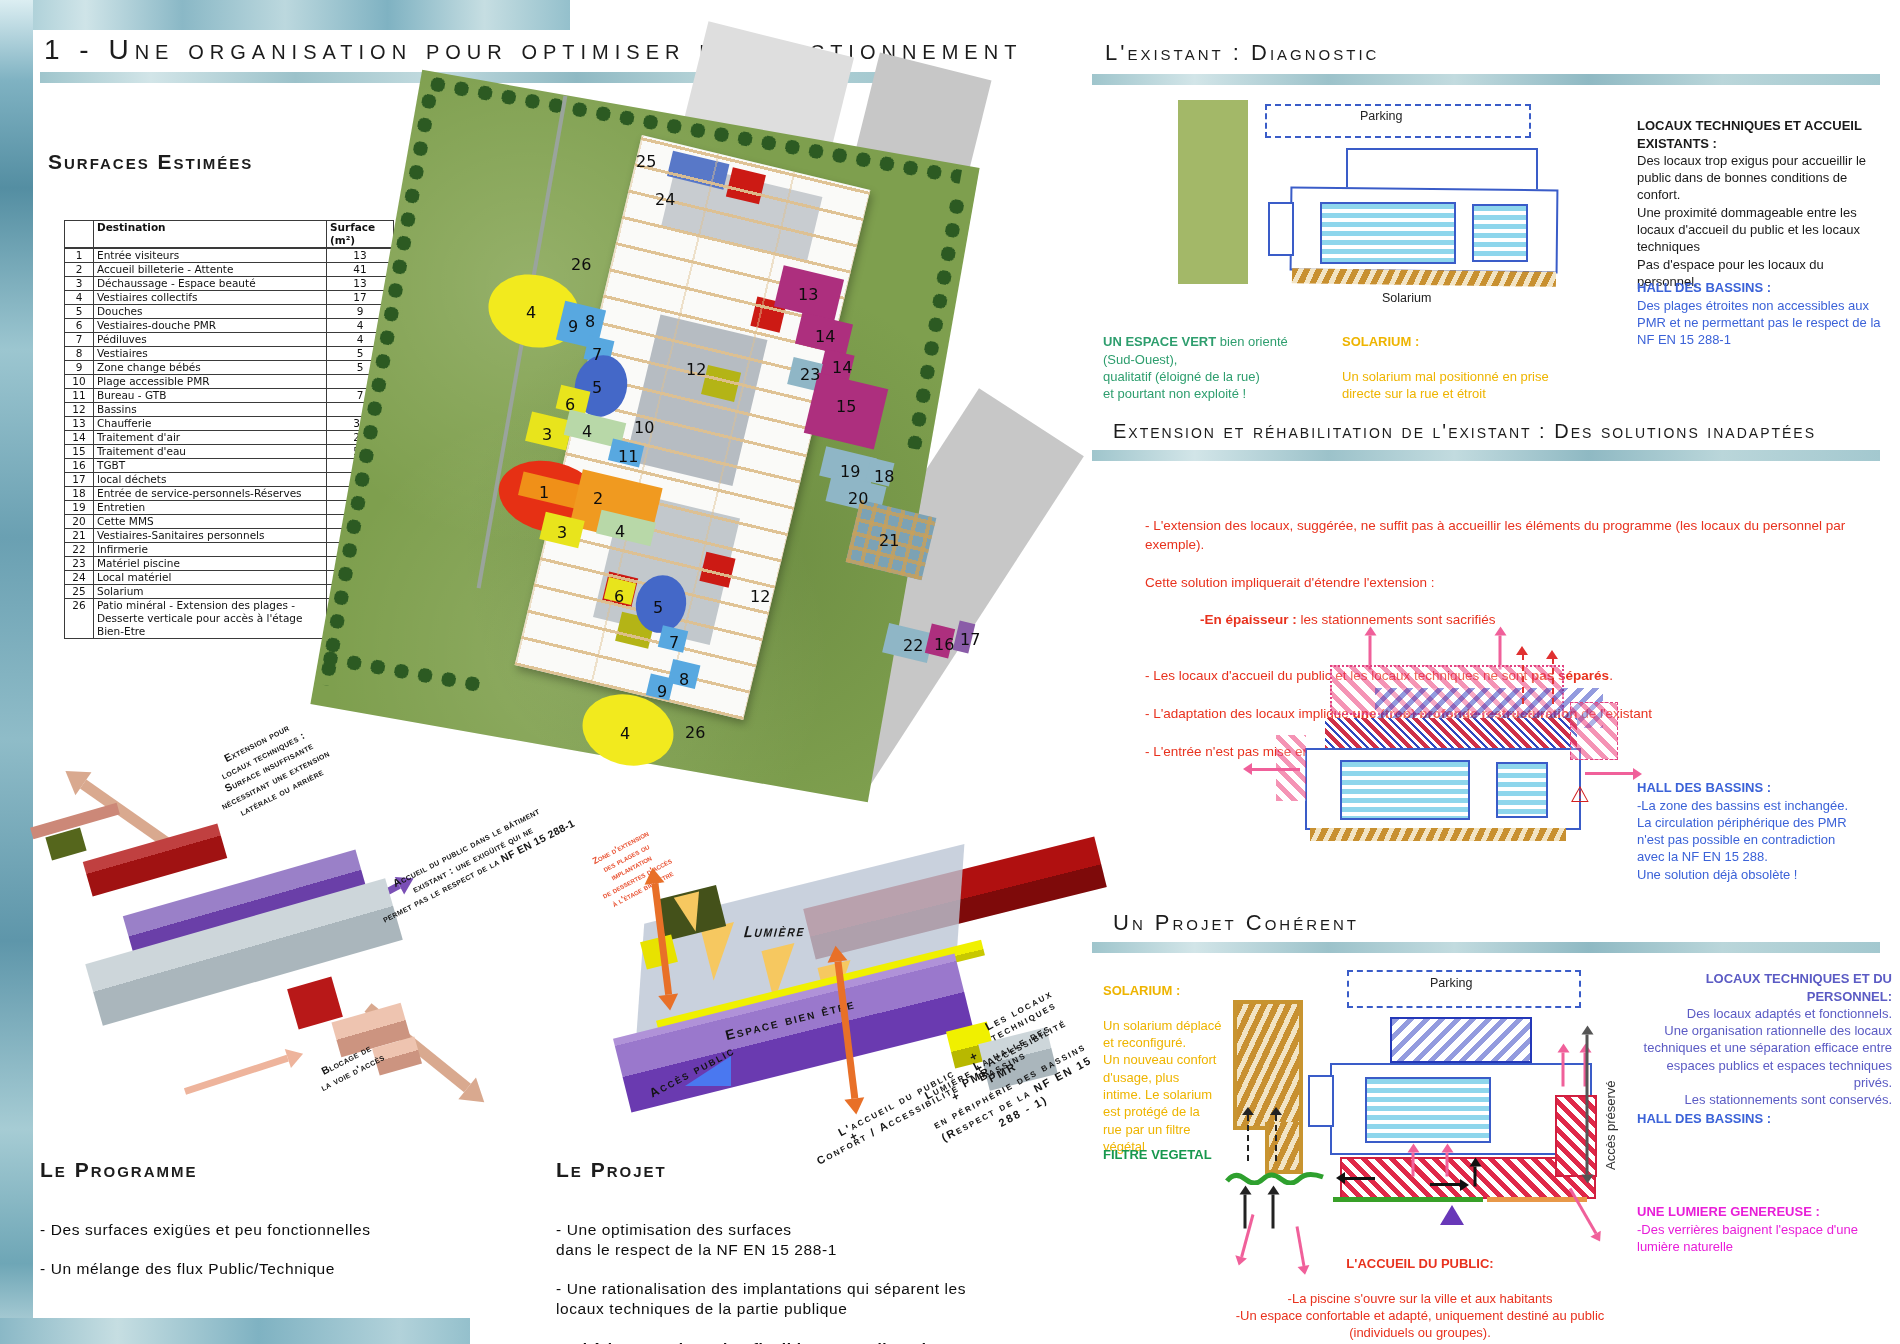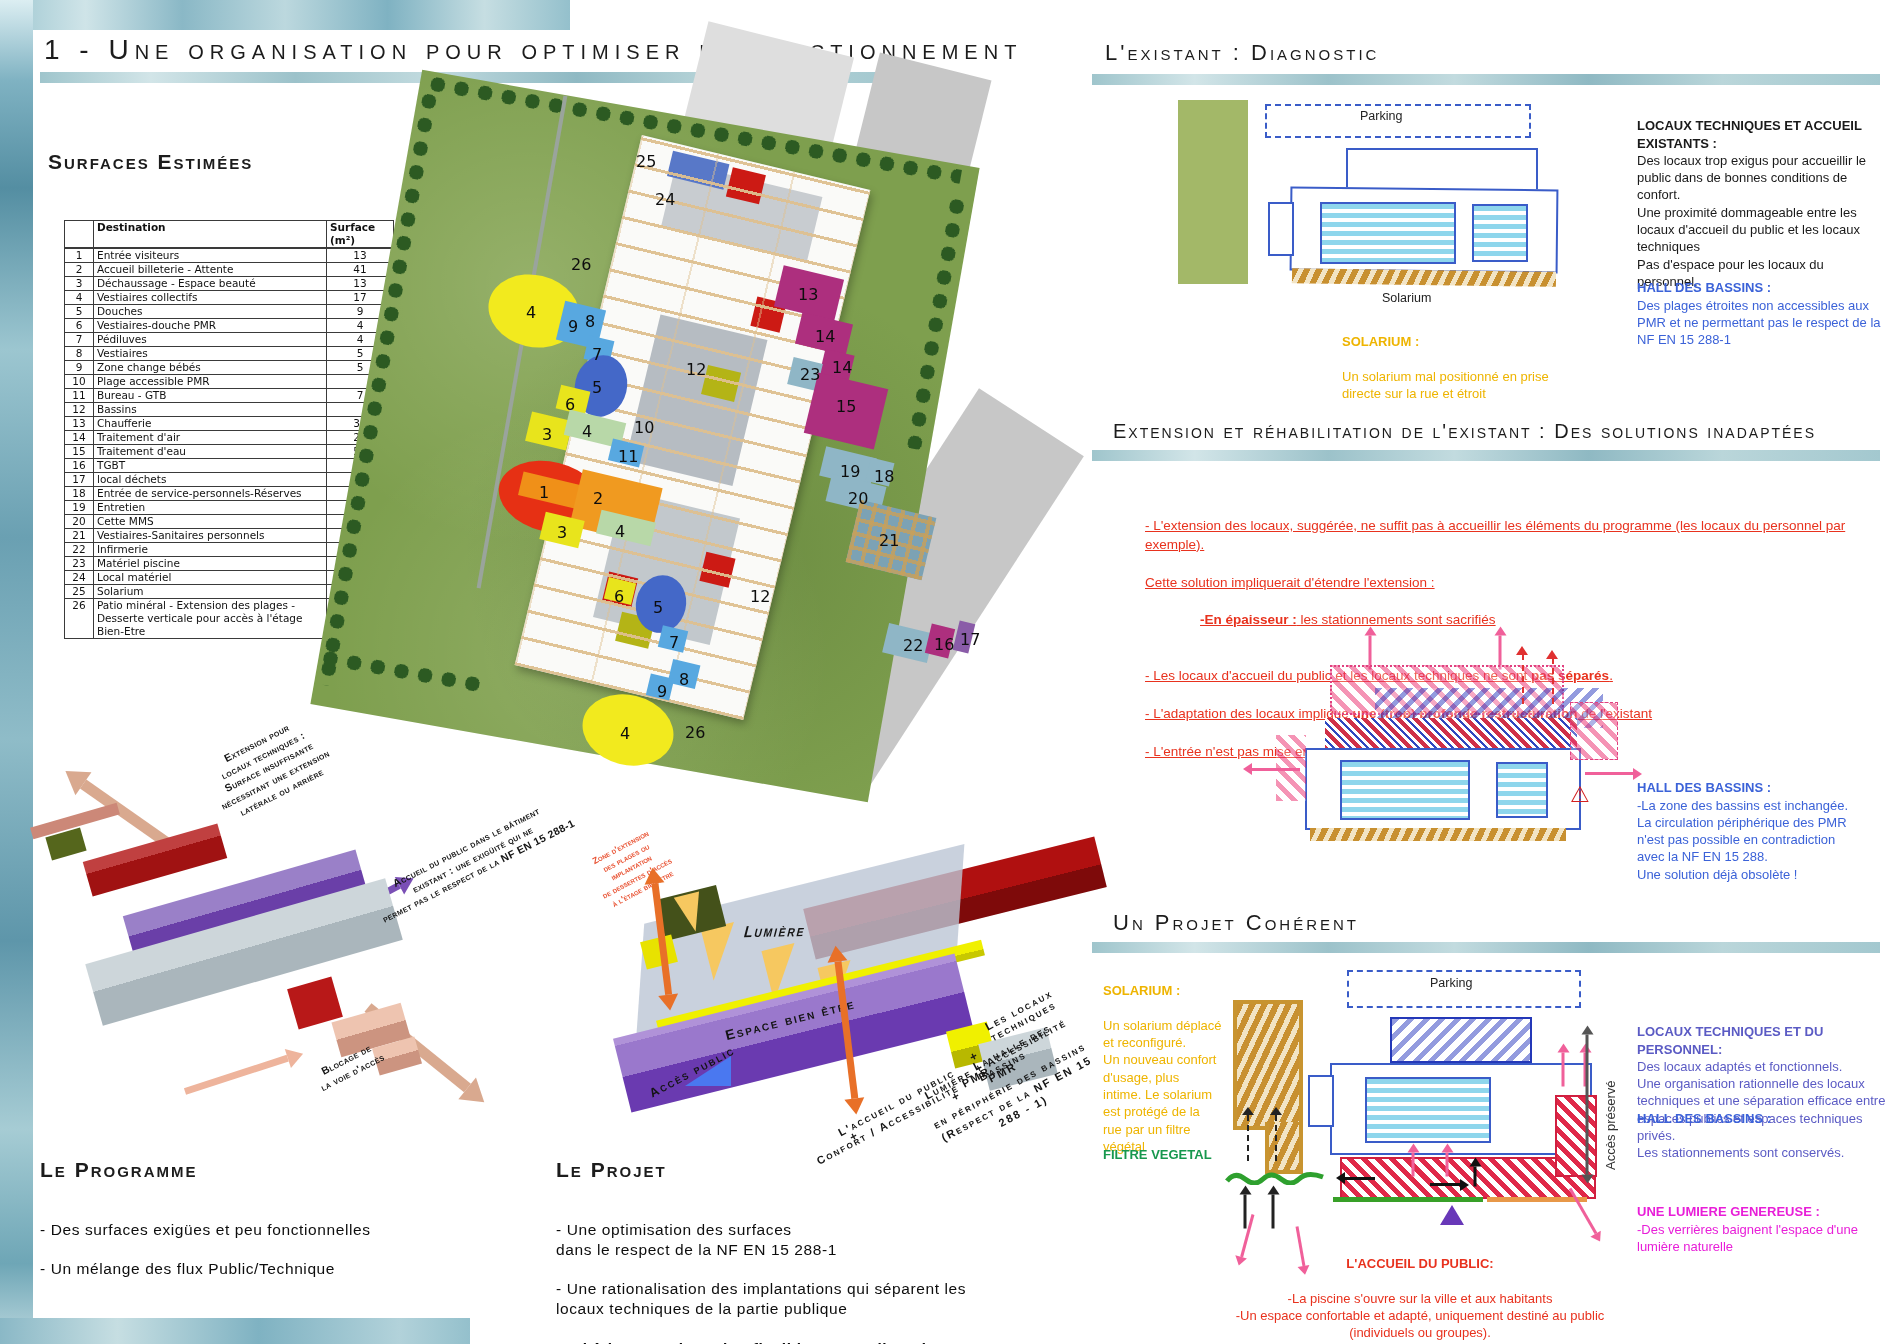--- a/index.html
+++ b/index.html
@@ -440,30 +440,35 @@
   <div class="tb" style="left:1637px;top:100px;width:250px;font-size:13px;color:#1a1a1a;">
     <span class="bT">LOCAUX TECHNIQUES ET ACCUEIL EXISTANTS :</span>
     <span class="blk">Des locaux trop exigus pour accueillir  le public dans de bonnes conditions de confort.
 Une proximité dommageable entre les locaux d'accueil du public et les locaux techniques
 Pas d'espace pour les locaux du personnel.</span>
   </div>
   <div class="tb blue" style="left:1637px;top:262px;width:250px;">
     <span class="bT">HALL DES BASSINS :</span>
     <span class="blk">Des plages étroites non accessibles aux PMR et ne permettant pas le respect de la NF EN 15 288-1</span>
   </div>
+  <div class="tb greenc" style="left:1103px;top:316px;width:200px;">
+    <span class="bT">UN ESPACE VERT</span><span> bien orienté (Sud-Ouest),
+qualitatif (éloigné de la rue)
+et pourtant non exploité !</span>
+  </div>
   <div class="tb gold" style="left:1342px;top:316px;width:260px;">
     <span class="bT blk">SOLARIUM :</span>
     <span class="blk">Un solarium mal positionné en prise
 directe sur la rue et étroit</span>
   </div>
 
   <div class="hd hd4" style="left:1113px;top:420px;">Extension et réhabilitation de l'existant : Des solutions inadaptées</div>
   <div class="tealbar" style="left:1092px;top:450px;width:788px;"></div>
 
-  <div class="tb redc" style="left:1145px;top:498px;width:710px;font-size:13.5px;line-height:1.4;text-decoration:underline;">
+  <div class="tb redc" style="left:1145px;top:498px;width:710px;font-size:13.5px;line-height:1.4;">
     <span class="blk">- L'extension des locaux, suggérée, ne suffit pas à accueillir les éléments du programme (les locaux du personnel par exemple).</span>
     <span class="blk">Cette solution impliquerait d'étendre l'extension :</span>
     <span class="blk" style="margin-left:55px;"><span class="bT">-En épaisseur :</span><span> les stationnements sont sacrifiés</span></span>
     <span class="blk" style="margin-top:18px;"><span>- Les locaux d'accueil du public et les locaux techniques ne sont </span><span class="bT">pas séparés</span><span>.</span></span>
     <span class="blk"><span>- L'adaptation des locaux implique </span><span class="bT">une (trop)  profonde restructuration</span><span> de l'existant</span></span>
     <span class="blk"><span>- L'entrée n'est pas mise en valeur : </span><span class="bT">le bâtiment tourne le dos à la ville</span></span>
   </div>
 
   <div class="bx" style="left:1270px;top:640px;width:380px;height:235px;">
     <div class="ar sm" style="--c:#f0609a;left:100px;top:28px;width:34px;transform:rotate(-90deg);"></div>
@@ -541,21 +546,21 @@
     <div class="ar sm" style="--c:#f0609a;left:222px;top:230px;width:24px;transform:rotate(-90deg);"></div>
     <div class="ar sm" style="--c:#f0609a;left:28px;top:268px;width:44px;transform:rotate(105deg);"></div>
     <div class="ar sm" style="--c:#f0609a;left:72px;top:280px;width:40px;transform:rotate(80deg);"></div>
     <div class="ar sm" style="--c:#f0609a;left:345px;top:242px;width:52px;transform:rotate(60deg);"></div>
     <div class="ar sm" style="--c:#f0609a;left:338px;top:140px;width:34px;transform:rotate(-90deg);"></div>
     <div class="ar sm" style="--c:#f0609a;left:360px;top:140px;width:34px;transform:rotate(-90deg);"></div>
     <div class="ar d sm" style="--c:#555;left:362px;top:228px;width:140px;transform:rotate(-90deg);"></div>
     <div class="rot" style="left:378px;top:225px;transform:rotate(-90deg);font-size:13px;color:#333;white-space:nowrap;">Accès préservé</div>
   </div>
 
-  <div class="tb bluev" style="left:1637px;top:1006px;width:255px;">
+  <div class="tb bluev" style="left:1637px;top:953px;width:255px;text-align:right;">
     <span class="bT">LOCAUX TECHNIQUES ET DU PERSONNEL:</span>
     <span class="blk">Des locaux adaptés et fonctionnels.
 Une organisation rationnelle des locaux techniques et une séparation efficace entre espaces publics et espaces techniques privés.
 Les stationnements sont conservés.</span>
   </div>
   <div class="tb blue" style="left:1637px;top:1093px;width:255px;">
     <span class="bT">HALL DES BASSINS :</span>
   </div>
   <div class="tb mag" style="left:1637px;top:1186px;width:255px;">
     <span class="bT">UNE LUMIERE GENEREUSE :</span>

